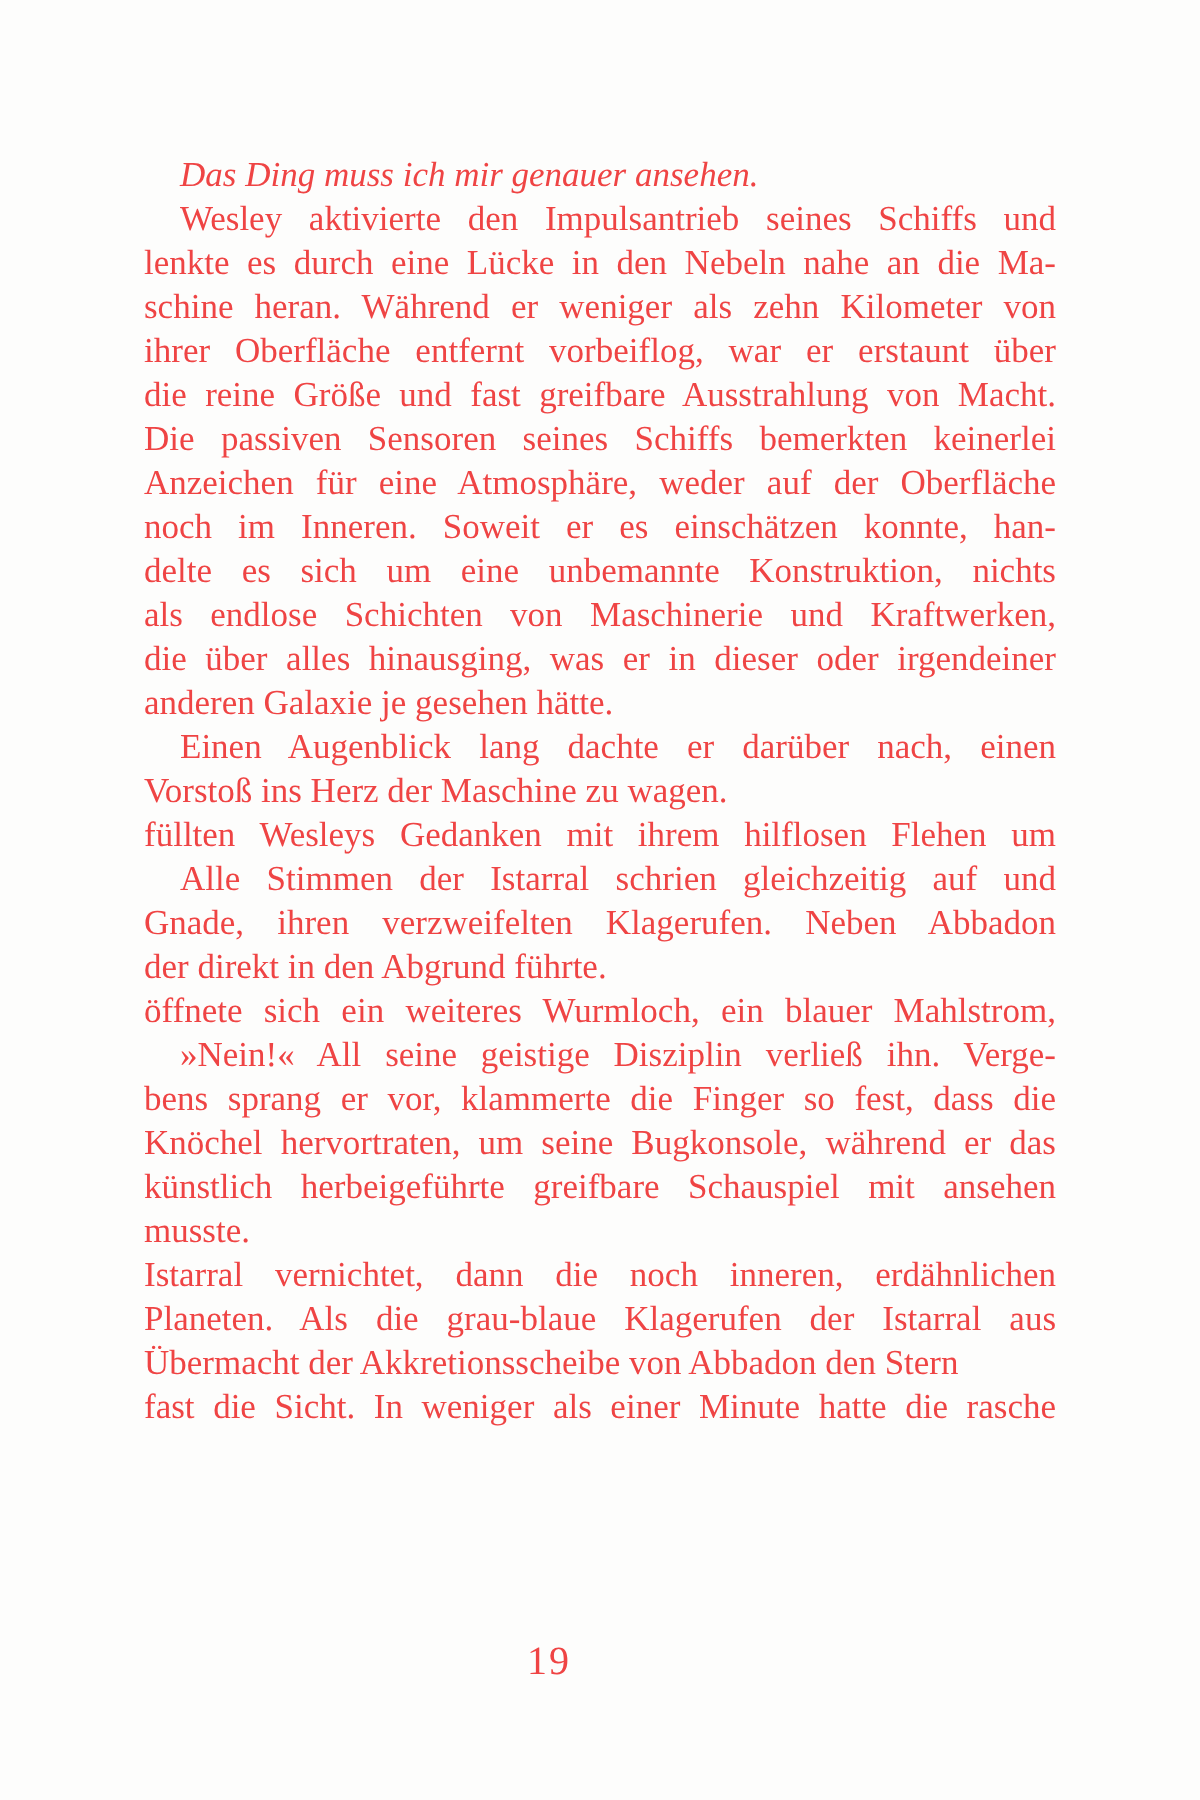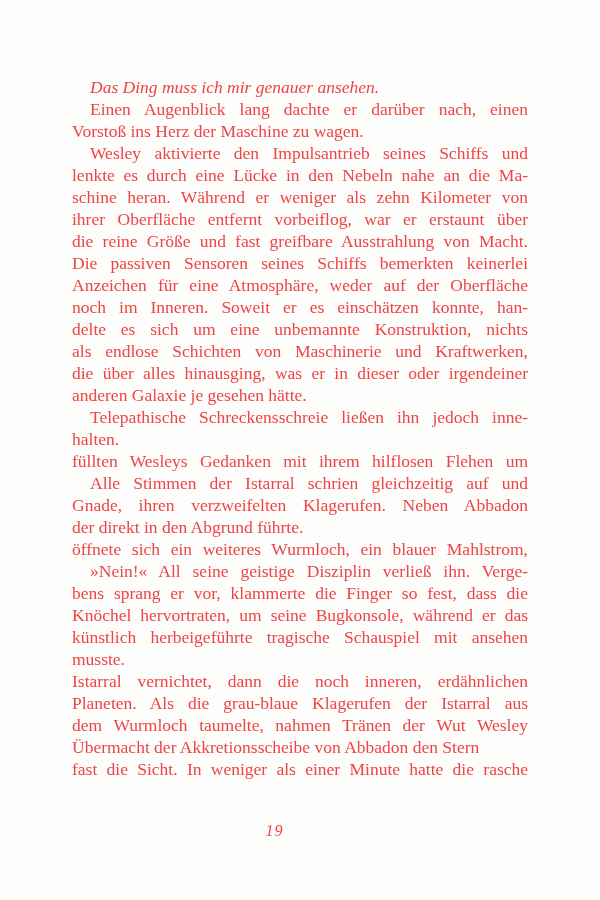--- a/index.html
+++ b/index.html
@@ -37,73 +37,67 @@
   }
   .line.first {
     text-indent: 18px;
   }
   .page-number {
     position: absolute;
     top: 820px;
     left: 0;
     width: 549px;
     text-align: center;
-    font-size: 16px;
+    font-size: 20px;
     line-height: 22px;
     letter-spacing: 1px;
     font-variant-numeric: oldstyle-nums;
-    font-style: italic;
   }
 </style>
 </head>
 <body>
 
 <div class="page">
   <div class="text-block">
       <div class="paragraph italic">
         <div class="line first">Das Ding muss ich mir genauer ansehen.</div>
-      </div>
-      <div class="paragraph">
-        <div class="line just first">Einen Augenblick lang dachte er darüber nach, einen</div>
-        <div class="line">Vorstoß ins Herz der Maschine zu wagen.</div>
       </div>
       <div class="paragraph">
         <div class="line just first">Wesley aktivierte den Impulsantrieb seines Schiffs und</div>
         <div class="line just">lenkte es durch eine Lücke in den Nebeln nahe an die Ma-</div>
         <div class="line just">schine heran. Während er weniger als zehn Kilometer von</div>
         <div class="line just">ihrer Oberfläche entfernt vorbeiflog, war er erstaunt über</div>
         <div class="line just">die reine Größe und fast greifbare Ausstrahlung von Macht.</div>
         <div class="line just">Die passiven Sensoren seines Schiffs bemerkten keinerlei</div>
         <div class="line just">Anzeichen für eine Atmosphäre, weder auf der Oberfläche</div>
         <div class="line just">noch im Inneren. Soweit er es einschätzen konnte, han-</div>
         <div class="line just">delte es sich um eine unbemannte Konstruktion, nichts</div>
         <div class="line just">als endlose Schichten von Maschinerie und Kraftwerken,</div>
         <div class="line just">die über alles hinausging, was er in dieser oder irgendeiner</div>
         <div class="line">anderen Galaxie je gesehen hätte.</div>
       </div>
       <div class="paragraph">
-        <div class="line just first">Telepathische Schreckensschreie ließen ihn jedoch inne-</div>
-        <div class="line">halten.</div>
+        <div class="line just first">Einen Augenblick lang dachte er darüber nach, einen</div>
+        <div class="line">Vorstoß ins Herz der Maschine zu wagen.</div>
       </div>
       <div class="paragraph">
         <div class="line just">füllten Wesleys Gedanken mit ihrem hilflosen Flehen um</div>
         <div class="line just first">Alle Stimmen der Istarral schrien gleichzeitig auf und</div>
         <div class="line just">Gnade, ihren verzweifelten Klagerufen. Neben Abbadon</div>
         <div class="line">der direkt in den Abgrund führte.</div>
         <div class="line just">öffnete sich ein weiteres Wurmloch, ein blauer Mahlstrom,</div>
       </div>
       <div class="paragraph">
         <div class="line just first">»Nein!« All seine geistige Disziplin verließ ihn. Verge-</div>
         <div class="line just">bens sprang er vor, klammerte die Finger so fest, dass die</div>
         <div class="line just">Knöchel hervortraten, um seine Bugkonsole, während er das</div>
-        <div class="line just">künstlich herbeigeführte tragische Schauspiel mit ansehen</div>
+        <div class="line just">künstlich herbeigeführte greifbare Schauspiel mit ansehen</div>
         <div class="line">musste.</div>
       </div>
       <div class="paragraph">
         <div class="line just">Istarral vernichtet, dann die noch inneren, erdähnlichen</div>
         <div class="line just">Planeten. Als die grau-blaue Klagerufen der Istarral aus</div>
-        <div class="line just">dem Wurmloch taumelte, nahmen Tränen der Wut Wesley</div>
         <div class="line">Übermacht der Akkretionsscheibe von Abbadon den Stern</div>
         <div class="line just">fast die Sicht. In weniger als einer Minute hatte die rasche</div>
       </div>
     </div>
   <div class="page-number">19</div>
 </div>
 
 </body></html>

